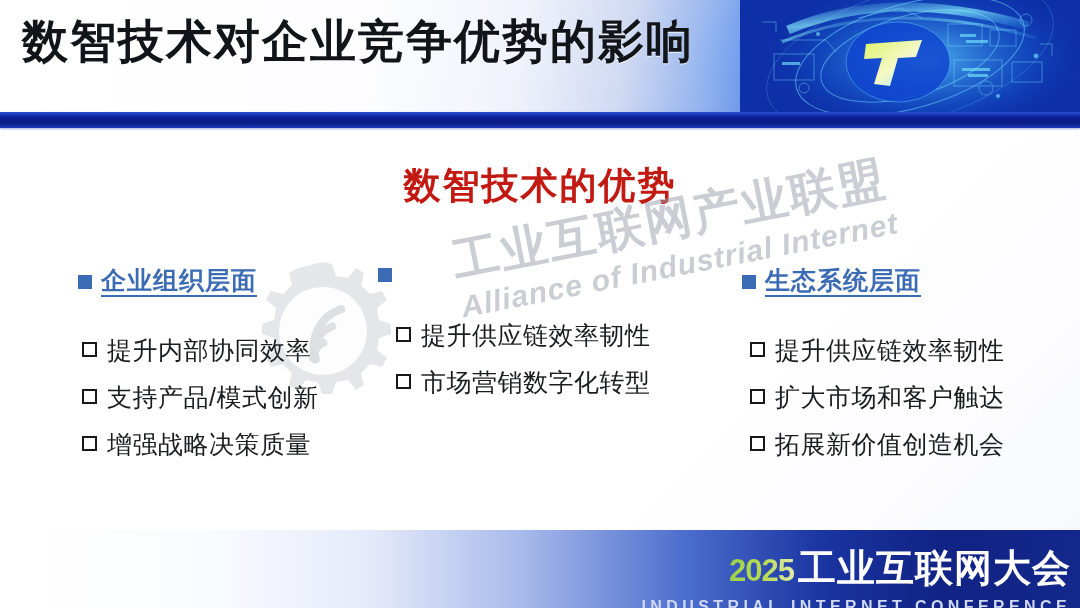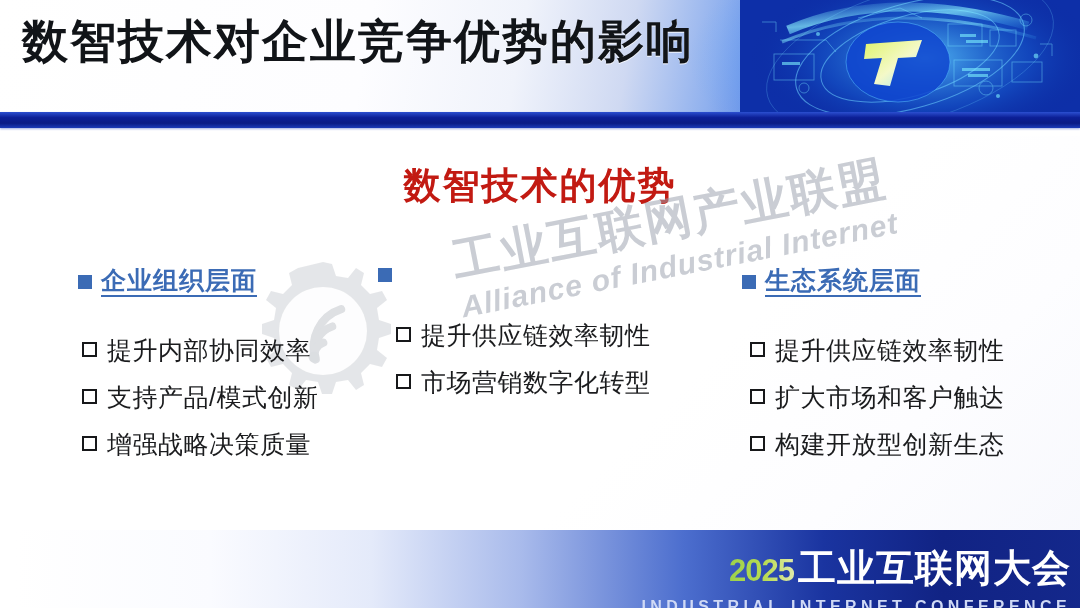--- a/index.html
+++ b/index.html
@@ -289,21 +289,21 @@
           <div class="item">
             <span class="hsq"></span>
             <span class="item-text">提升供应链效率韧性</span>
           </div>
           <div class="item">
             <span class="hsq"></span>
             <span class="item-text">扩大市场和客户触达</span>
           </div>
           <div class="item">
             <span class="hsq"></span>
-            <span class="item-text">构建开放型创新生态</span>
+            <span class="item-text">拓展新价值创造机会</span>
           </div>
         </div>
       </div>
 
     </div>
   </div>
 
   <div class="footer">
     <div class="footer-logo">
       <div class="fl-row">

